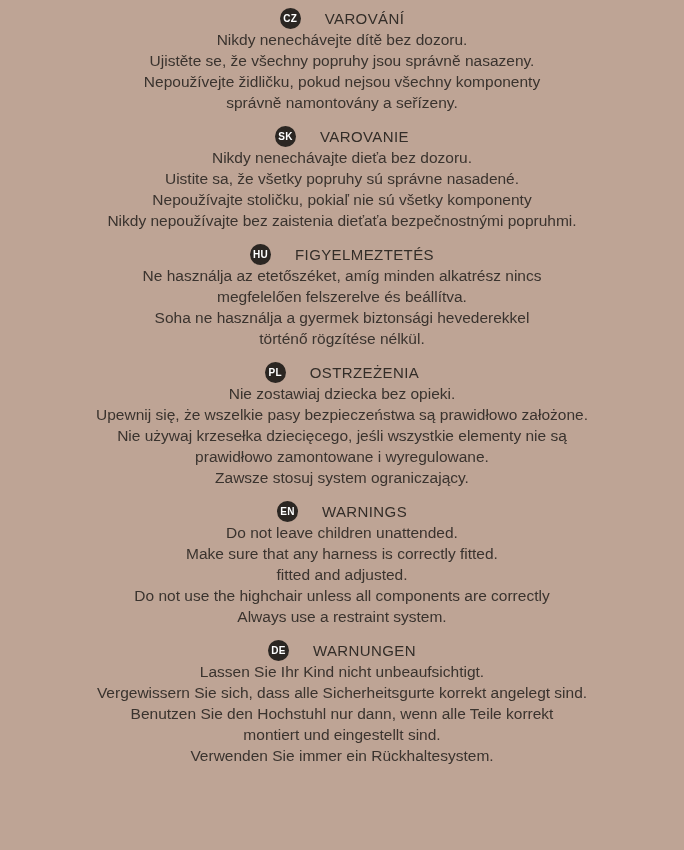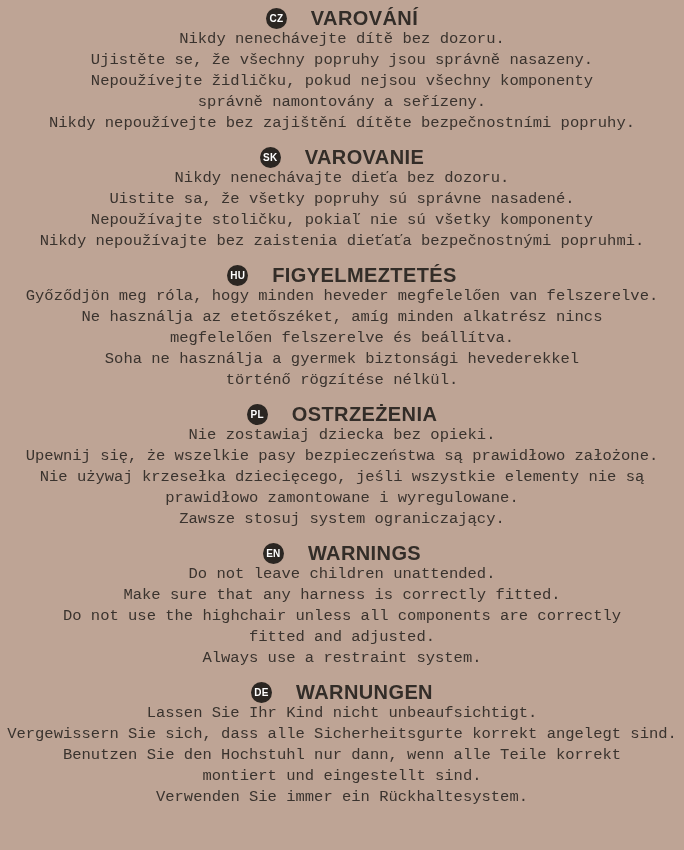--- a/index.html
+++ b/index.html
@@ -37,64 +37,61 @@
     color:var(--badge-text);
     font-size:10px;
     font-weight:bold;
     display:flex;
     align-items:center;
     justify-content:center;
     letter-spacing:0.3px;
     flex:0 0 auto;
   }
   .title{
-    font-size:20px;
-    font-weight:bold;
+    font-size:15px;
+    font-weight:normal;
     color:var(--heading);
     letter-spacing:0.4px;
   }
   .line{
     font-size:15.5px;
     line-height:21px;
     white-space:nowrap;
-    font-family:Liberation Mono, monospace;
   }
 </style>
 </head>
 <body>
 
 <div class="section">
   <div class="heading-row">
     <span class="badge">CZ</span>
     <span class="title">VAROVÁNÍ</span>
   </div>
   <div class="line">Nikdy nenechávejte dítě bez dozoru.</div>
   <div class="line">Ujistěte se, že všechny popruhy jsou správně nasazeny.</div>
   <div class="line">Nepoužívejte židličku, pokud nejsou všechny komponenty</div>
   <div class="line">správně namontovány a seřízeny.</div>
-  <div class="line">Nikdy nepoužívejte bez zajištění dítěte bezpečnostními popruhy.</div>
 </div>
 
 <div class="section">
   <div class="heading-row">
     <span class="badge">SK</span>
     <span class="title">VAROVANIE</span>
   </div>
   <div class="line">Nikdy nenechávajte dieťa bez dozoru.</div>
   <div class="line">Uistite sa, že všetky popruhy sú správne nasadené.</div>
   <div class="line">Nepoužívajte stoličku, pokiaľ nie sú všetky komponenty</div>
   <div class="line">Nikdy nepoužívajte bez zaistenia dieťaťa bezpečnostnými popruhmi.</div>
 </div>
 
 <div class="section">
   <div class="heading-row">
     <span class="badge">HU</span>
     <span class="title">FIGYELMEZTETÉS</span>
   </div>
-  <div class="line">Győződjön meg róla, hogy minden heveder megfelelően van felszerelve.</div>
   <div class="line">Ne használja az etetőszéket, amíg minden alkatrész nincs</div>
   <div class="line">megfelelően felszerelve és beállítva.</div>
   <div class="line">Soha ne használja a gyermek biztonsági hevederekkel</div>
   <div class="line">történő rögzítése nélkül.</div>
 </div>
 
 <div class="section">
   <div class="heading-row">
     <span class="badge">PL</span>
     <span class="title">OSTRZEŻENIA</span>
@@ -106,22 +103,22 @@
   <div class="line">Zawsze stosuj system ograniczający.</div>
 </div>
 
 <div class="section">
   <div class="heading-row">
     <span class="badge">EN</span>
     <span class="title">WARNINGS</span>
   </div>
   <div class="line">Do not leave children unattended.</div>
   <div class="line">Make sure that any harness is correctly fitted.</div>
+  <div class="line">fitted and adjusted.</div>
   <div class="line">Do not use the highchair unless all components are correctly</div>
-  <div class="line">fitted and adjusted.</div>
   <div class="line">Always use a restraint system.</div>
 </div>
 
 <div class="section">
   <div class="heading-row">
     <span class="badge">DE</span>
     <span class="title">WARNUNGEN</span>
   </div>
   <div class="line">Lassen Sie Ihr Kind nicht unbeaufsichtigt.</div>
   <div class="line">Vergewissern Sie sich, dass alle Sicherheitsgurte korrekt angelegt sind.</div>

